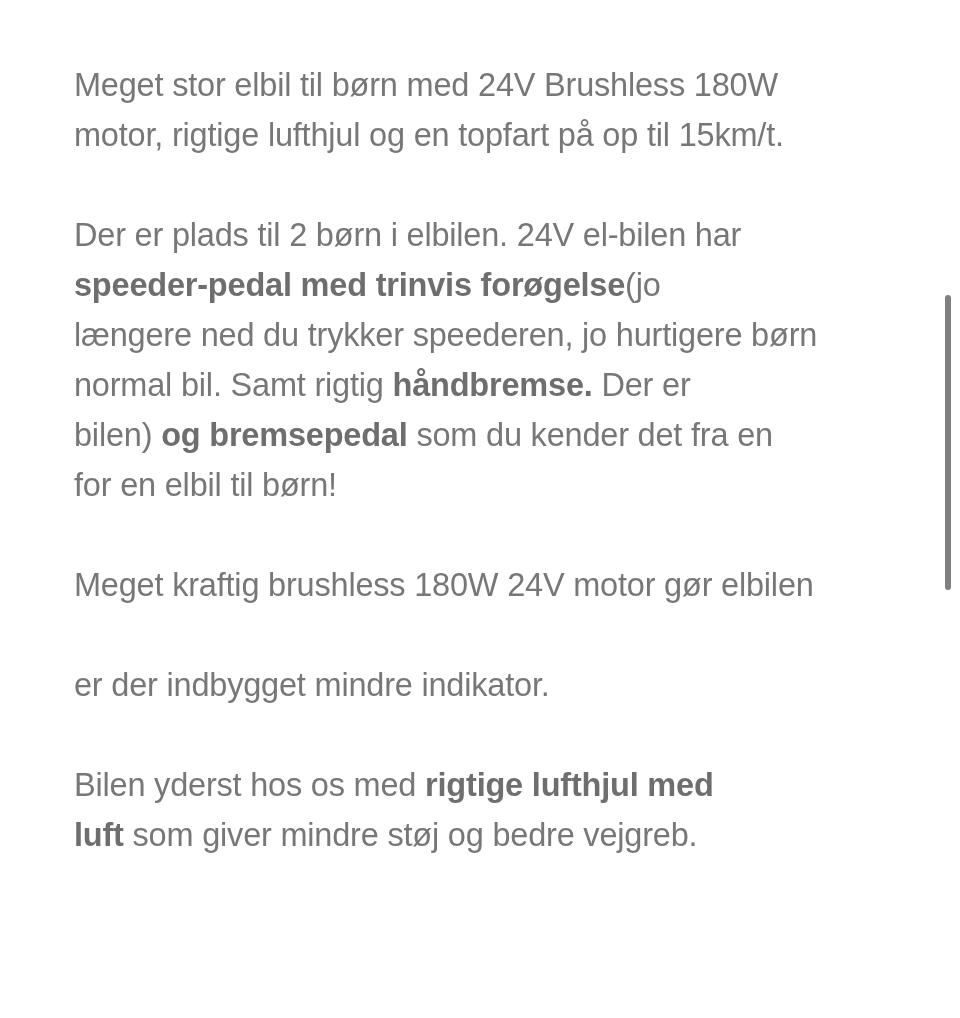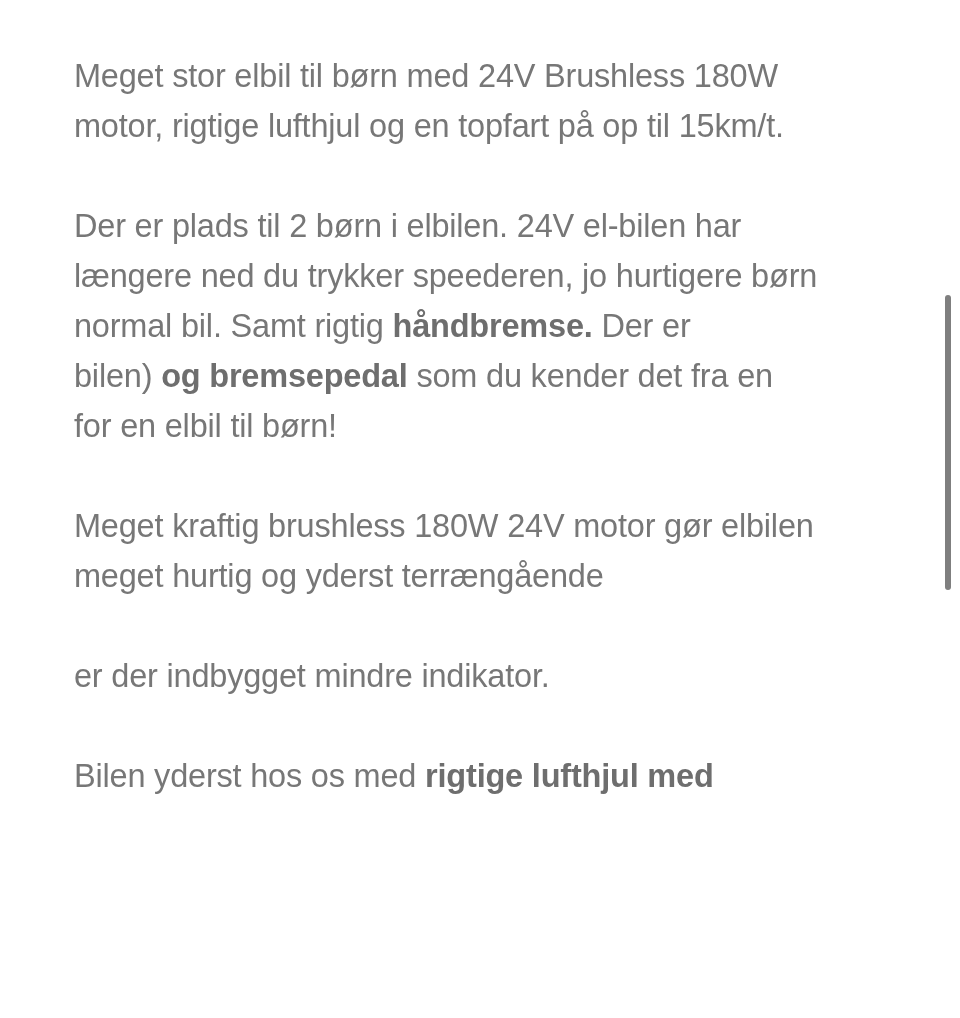--- a/index.html
+++ b/index.html
@@ -18,21 +18,21 @@
       position: absolute;
       left: 74px;
       top: 48px;
       width: 830px;
       color: #777777;
       font-size: 32.5px;
       line-height: 50px;
       letter-spacing: -0.2px;
     }
     .para {
-      margin: 3px 0 50px 0;
+      margin: 12px 0 50px 0;
     }
     .line {
       display: block;
       white-space: nowrap;
     }
     b, .b {
       font-weight: bold;
       color: #6e6e6e;
     }
     .scrollbar {
@@ -49,33 +49,34 @@
 <body>
 
 <div class="content">
   <p class="para">
     <span class="line"><span>Meget stor elbil til børn med 24V Brushless 180W</span></span>
     <span class="line"><span>motor, rigtige lufthjul og en topfart på op til 15km/t.</span></span>
   </p>
 
   <p class="para">
     <span class="line"><span>Der er plads til 2 børn i elbilen. 24V el-bilen har</span></span>
+    <span class="line"><b>speeder-pedal med trinvis forøgelse</b><span>(jo</span></span>
     <span class="line"><span>længere ned du trykker speederen, jo hurtigere børn</span></span>
     <span class="line" style="white-space:pre"><span>normal bil. Samt rigtig </span><b>håndbremse.</b><span> Der er</span></span>
     <span class="line" style="white-space:pre"><span>bilen) </span><b>og bremsepedal</b><span> som du kender det fra en</span></span>
     <span class="line"><span>for en elbil til børn!</span></span>
   </p>
 
   <p class="para">
     <span class="line"><span>Meget kraftig brushless 180W 24V motor gør elbilen</span></span>
-    <span class="line"><span>meget hurtig og yderst terrængående</span></span>
   </p>
 
   <p class="para">
     <span class="line"><span>er der indbygget mindre indikator.</span></span>
   </p>
 
   <p class="para">
     <span class="line" style="white-space:pre"><span>Bilen yderst hos os med </span><b>rigtige lufthjul med</b></span>
+    <span class="line" style="white-space:pre"><b>luft</b><span> som giver mindre støj og bedre vejgreb.</span></span>
   </p>
 </div>
 
 <div class="scrollbar"></div>
 
 </body></html>

